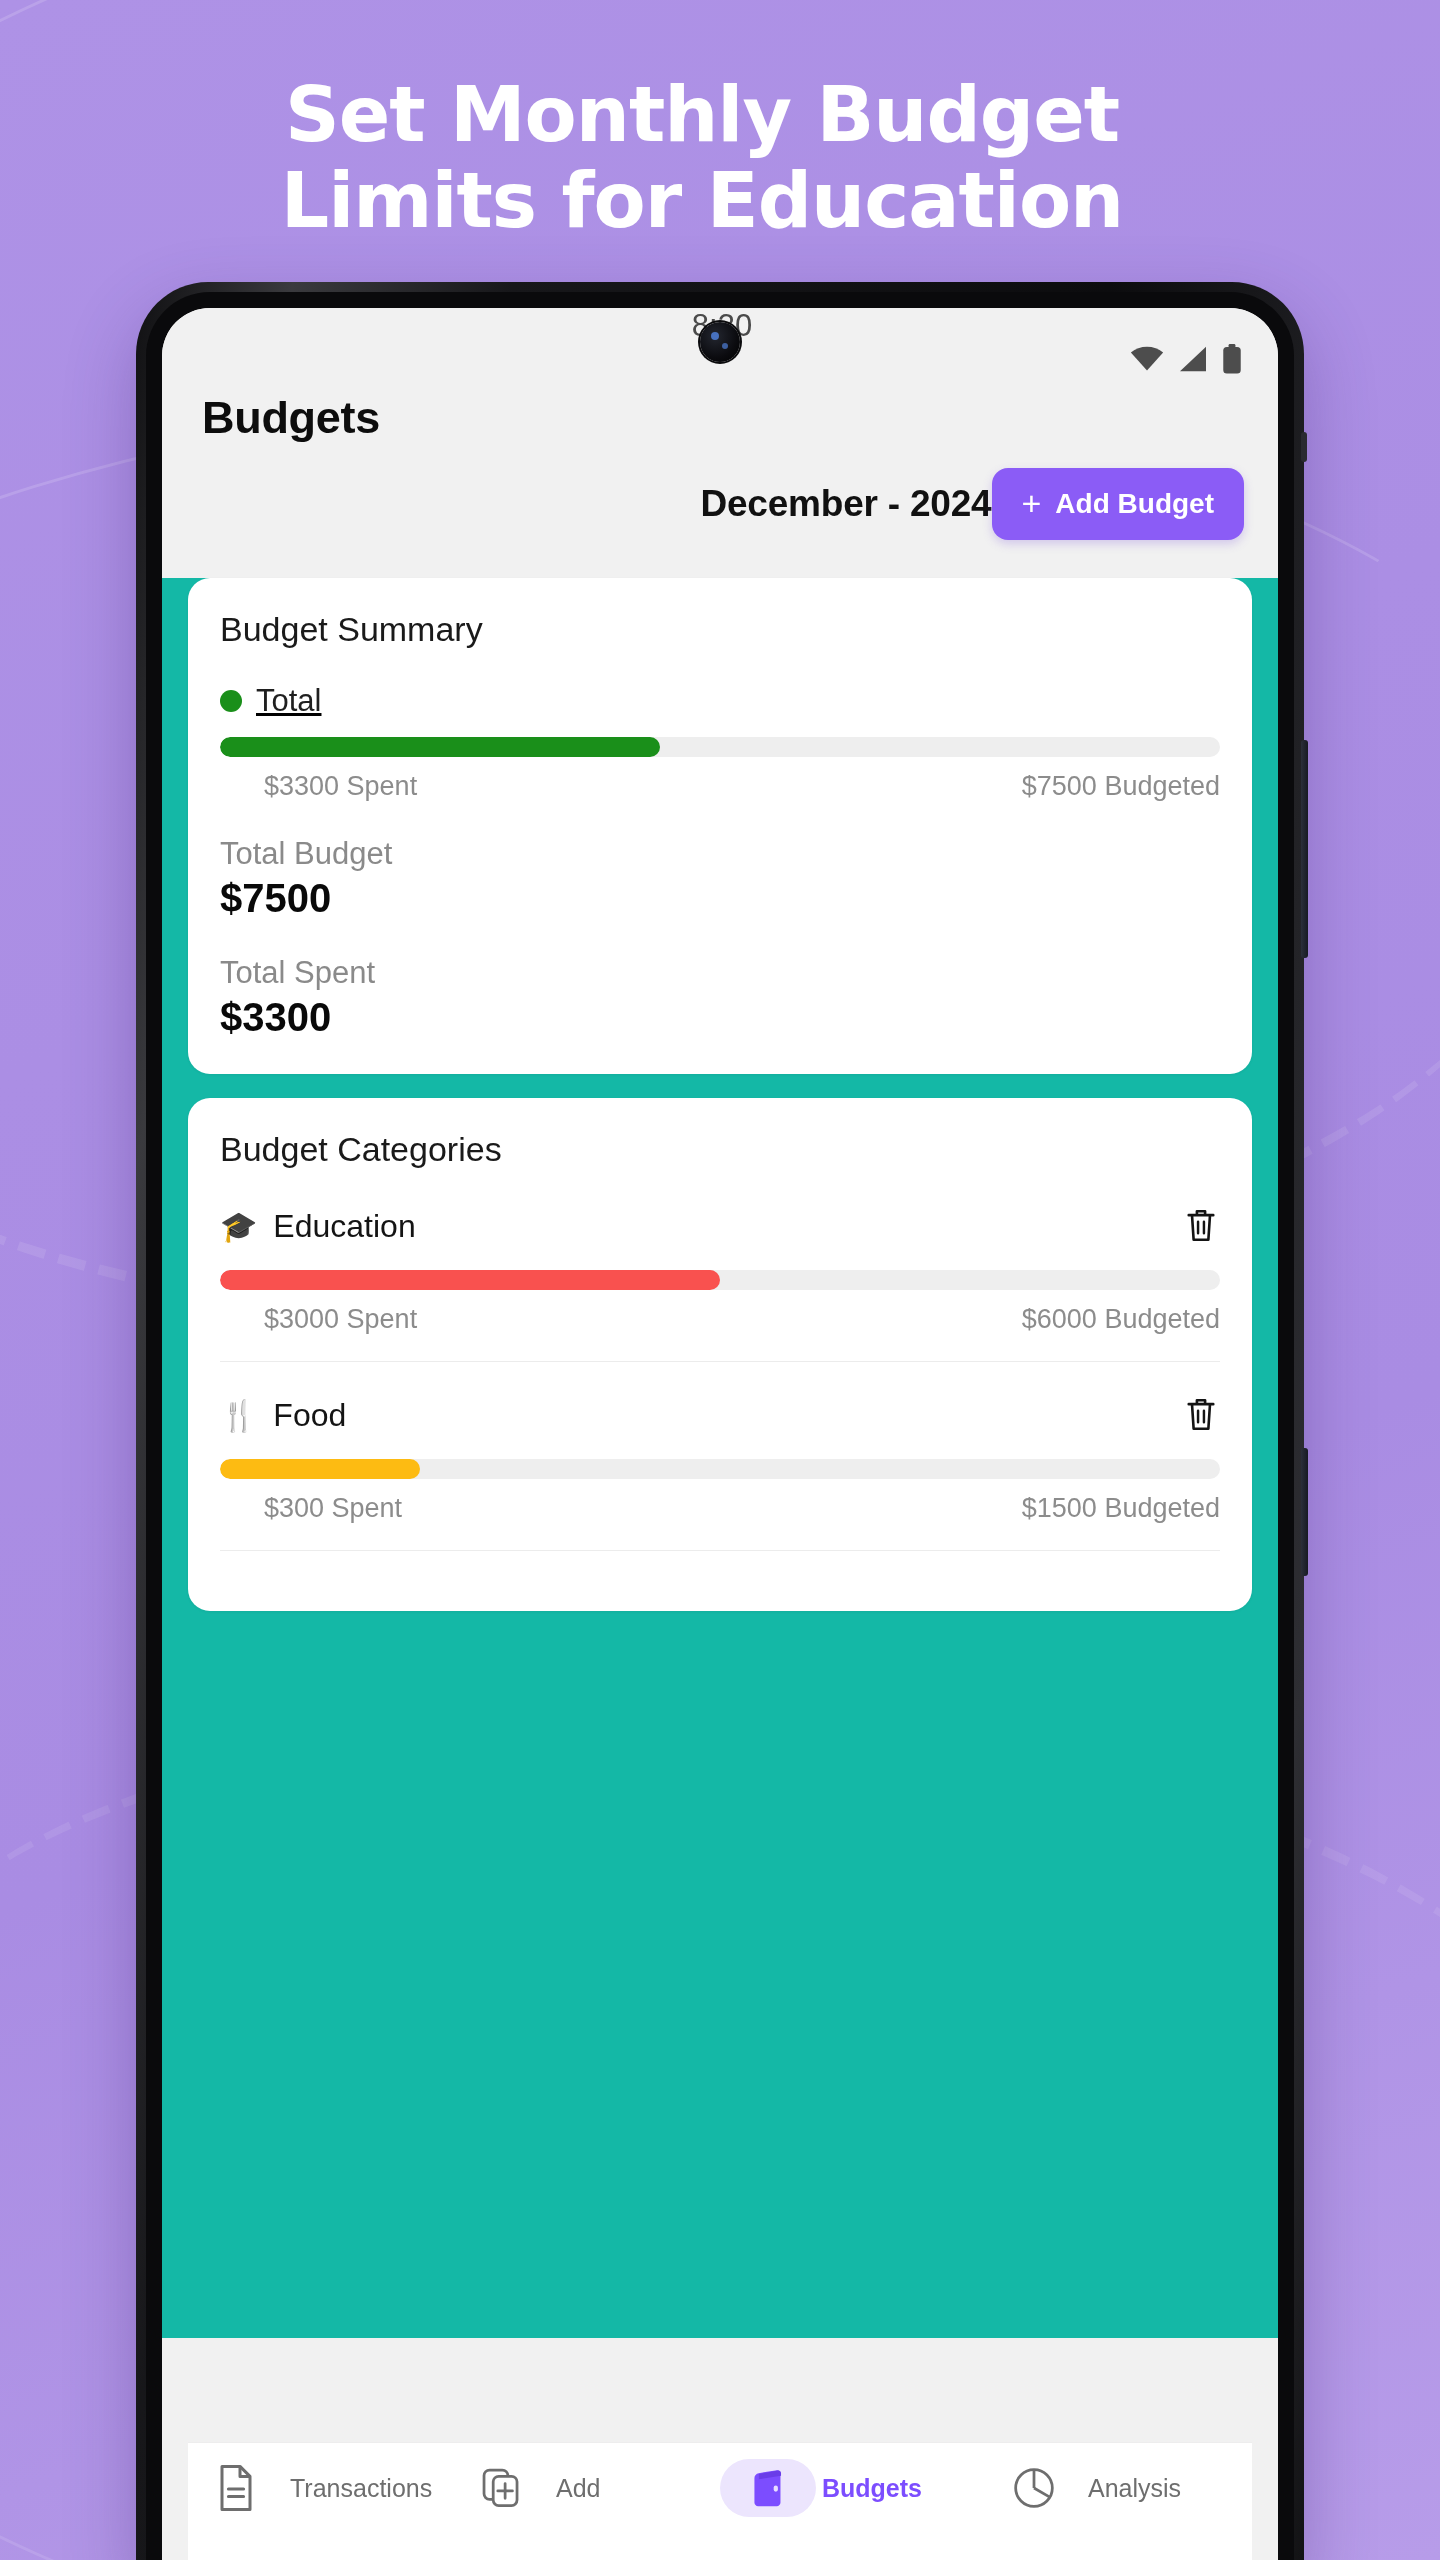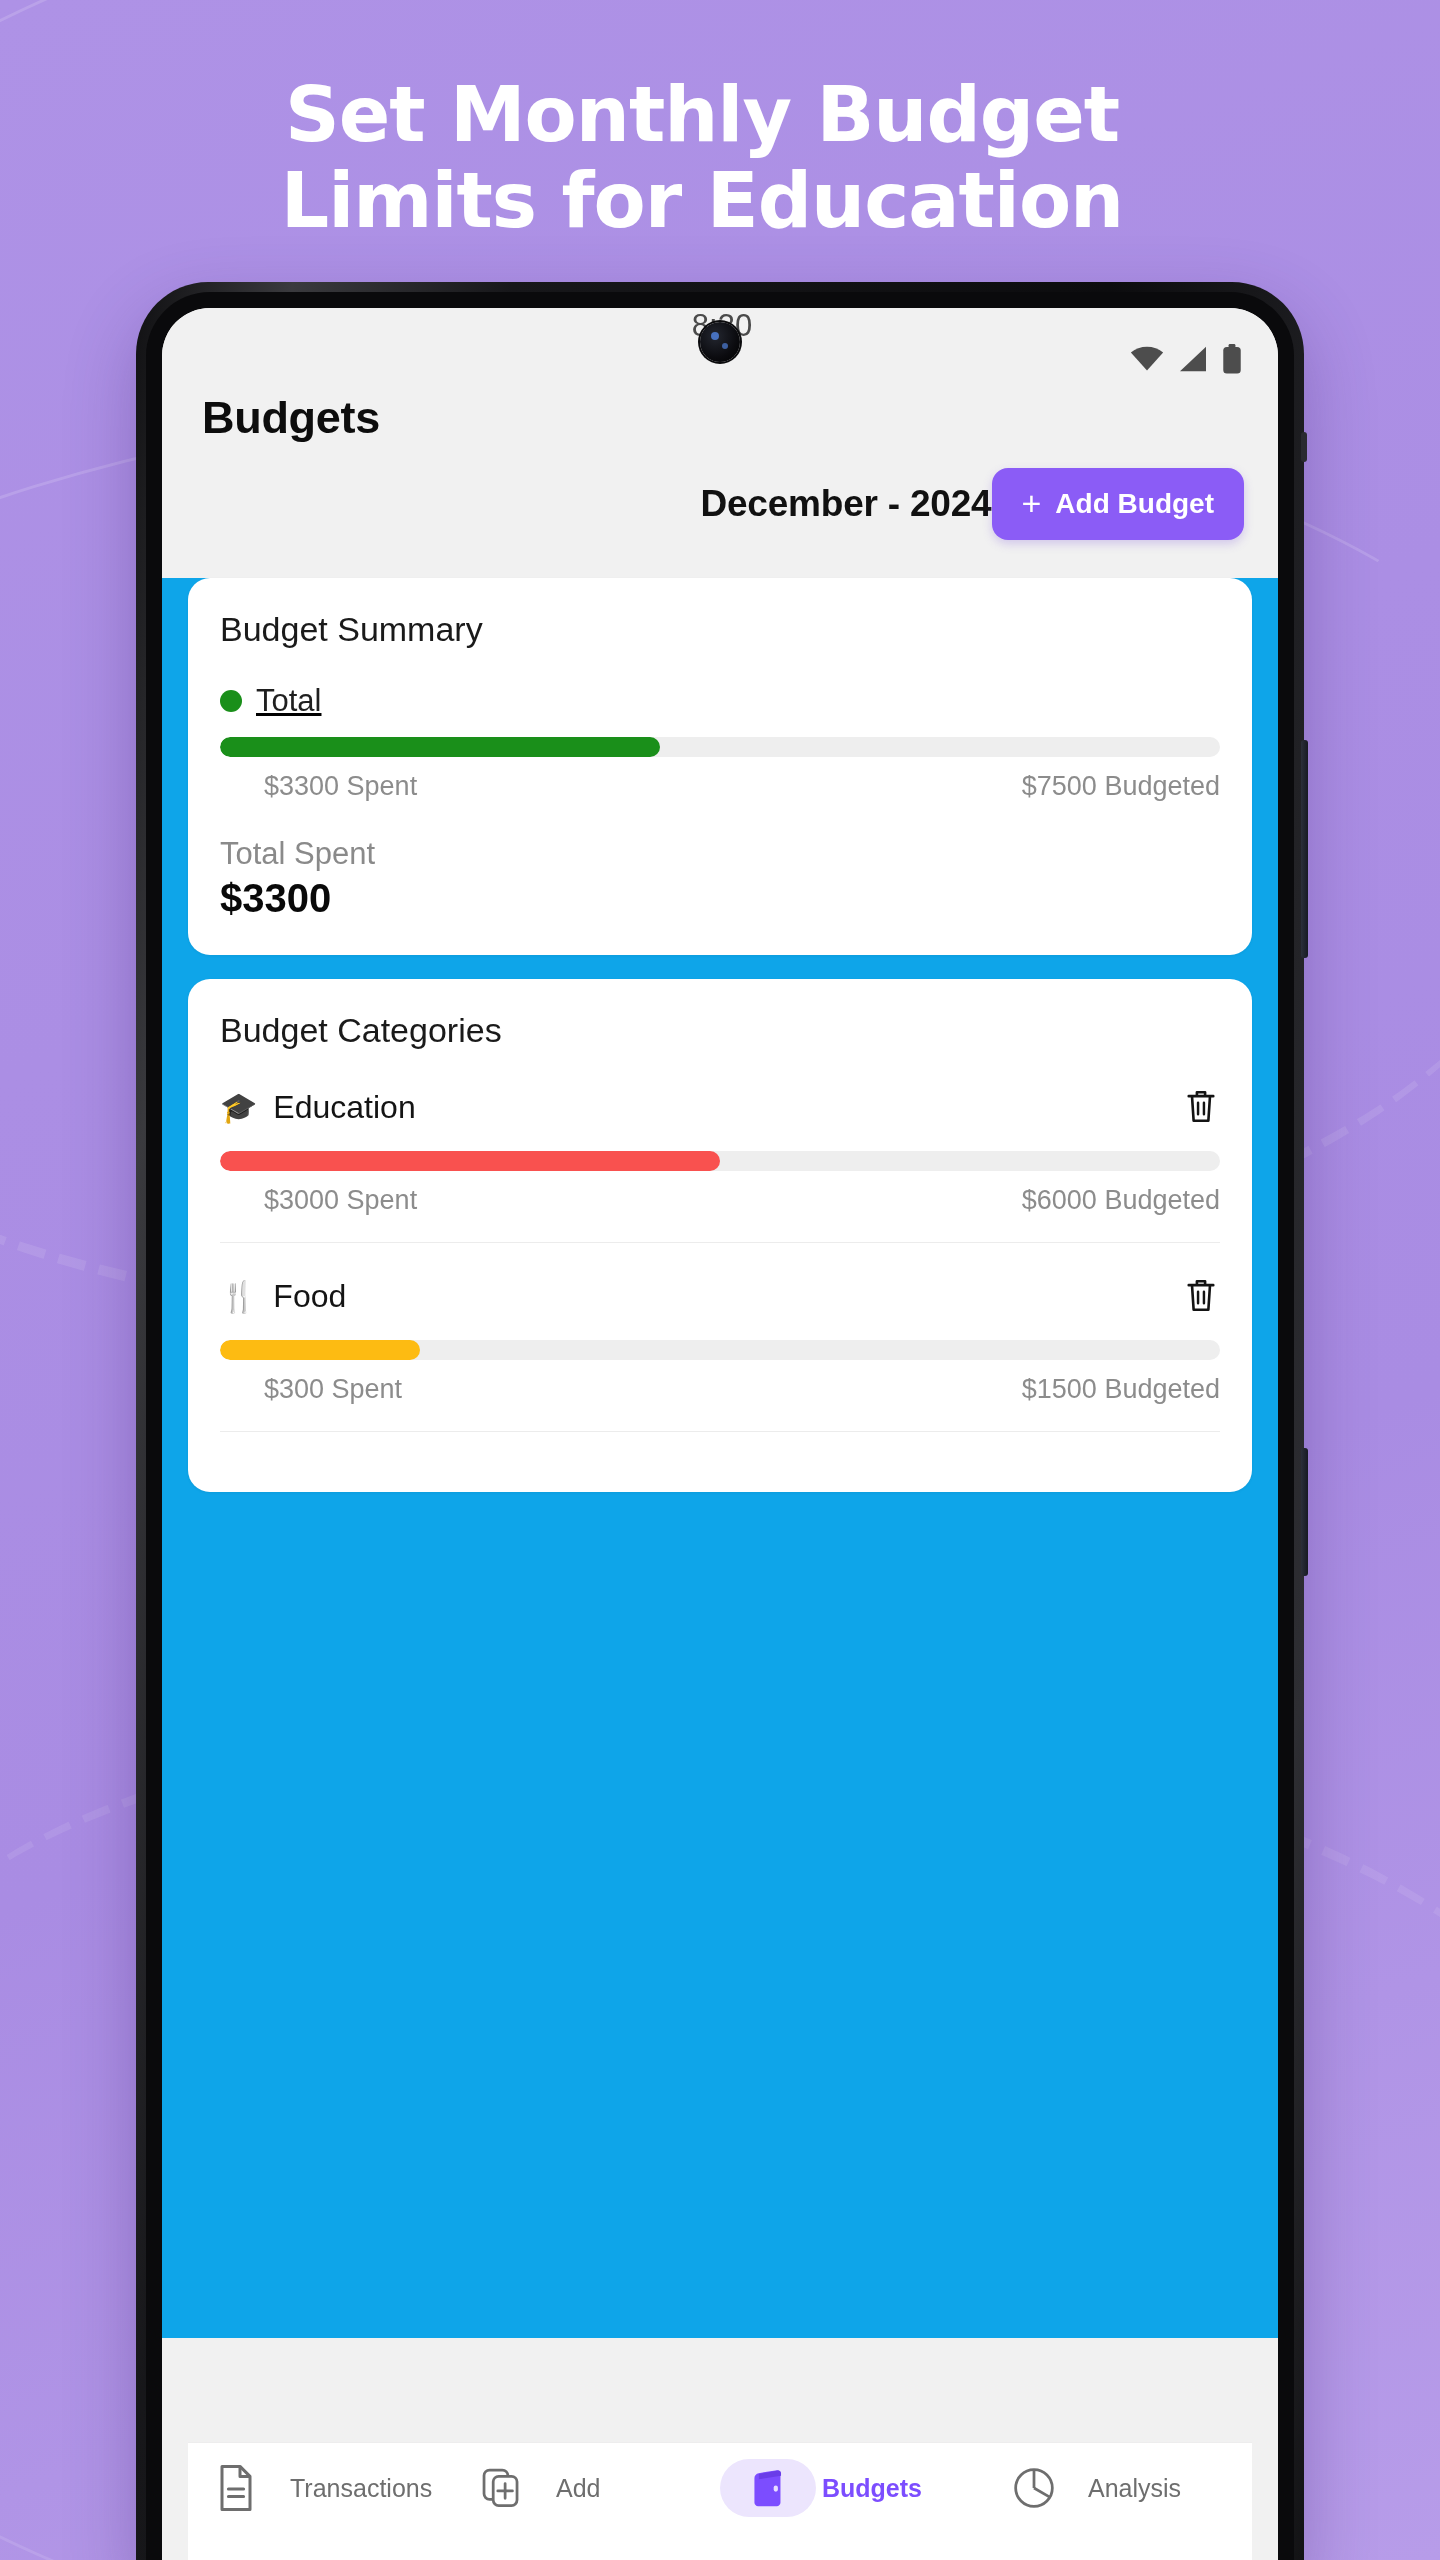--- a/index.html
+++ b/index.html
@@ -156,21 +156,21 @@
     font-size:28px;
     font-weight:bold;
     font-family:"Liberation Sans", sans-serif;
     cursor:pointer;
     box-shadow:0 4px 10px rgba(120,80,220,0.25);
   }
   #add-budget-btn .plus { font-size:34px; font-weight:400; line-height:1; margin-top:-3px; }
 
   
   #app-body {
-    background:#0ea5e9;
+    background:#14b8a6;
     padding:0 26px;
     height:1760px;
   }
   .card {
     background:#ffffff;
     border-radius:22px;
     padding:32px 32px 34px 32px;
     margin-bottom:24px;
     box-shadow:0 1px 3px rgba(0,0,0,0.06);
   }
@@ -310,20 +310,24 @@
         </div>
 
         <div class="bar-track">
           <div class="bar-fill" id="summary-bar" style="background: rgb(26, 143, 26); width: 44%;"></div>
         </div>
         <div class="bar-meta">
           <span>$3300 Spent</span>
           <span>$7500 Budgeted</span>
         </div>
 
+        <div class="stat-block">
+          <div class="stat-label">Total Budget</div>
+          <div class="stat-value">$7500</div>
+        </div>
         <div class="stat-block">
           <div class="stat-label">Total Spent</div>
           <div class="stat-value">$3300</div>
         </div>
       </div>
 
       <div class="card">
         <div class="card-title">Budget Categories</div>
 
         <div class="cat-row">

